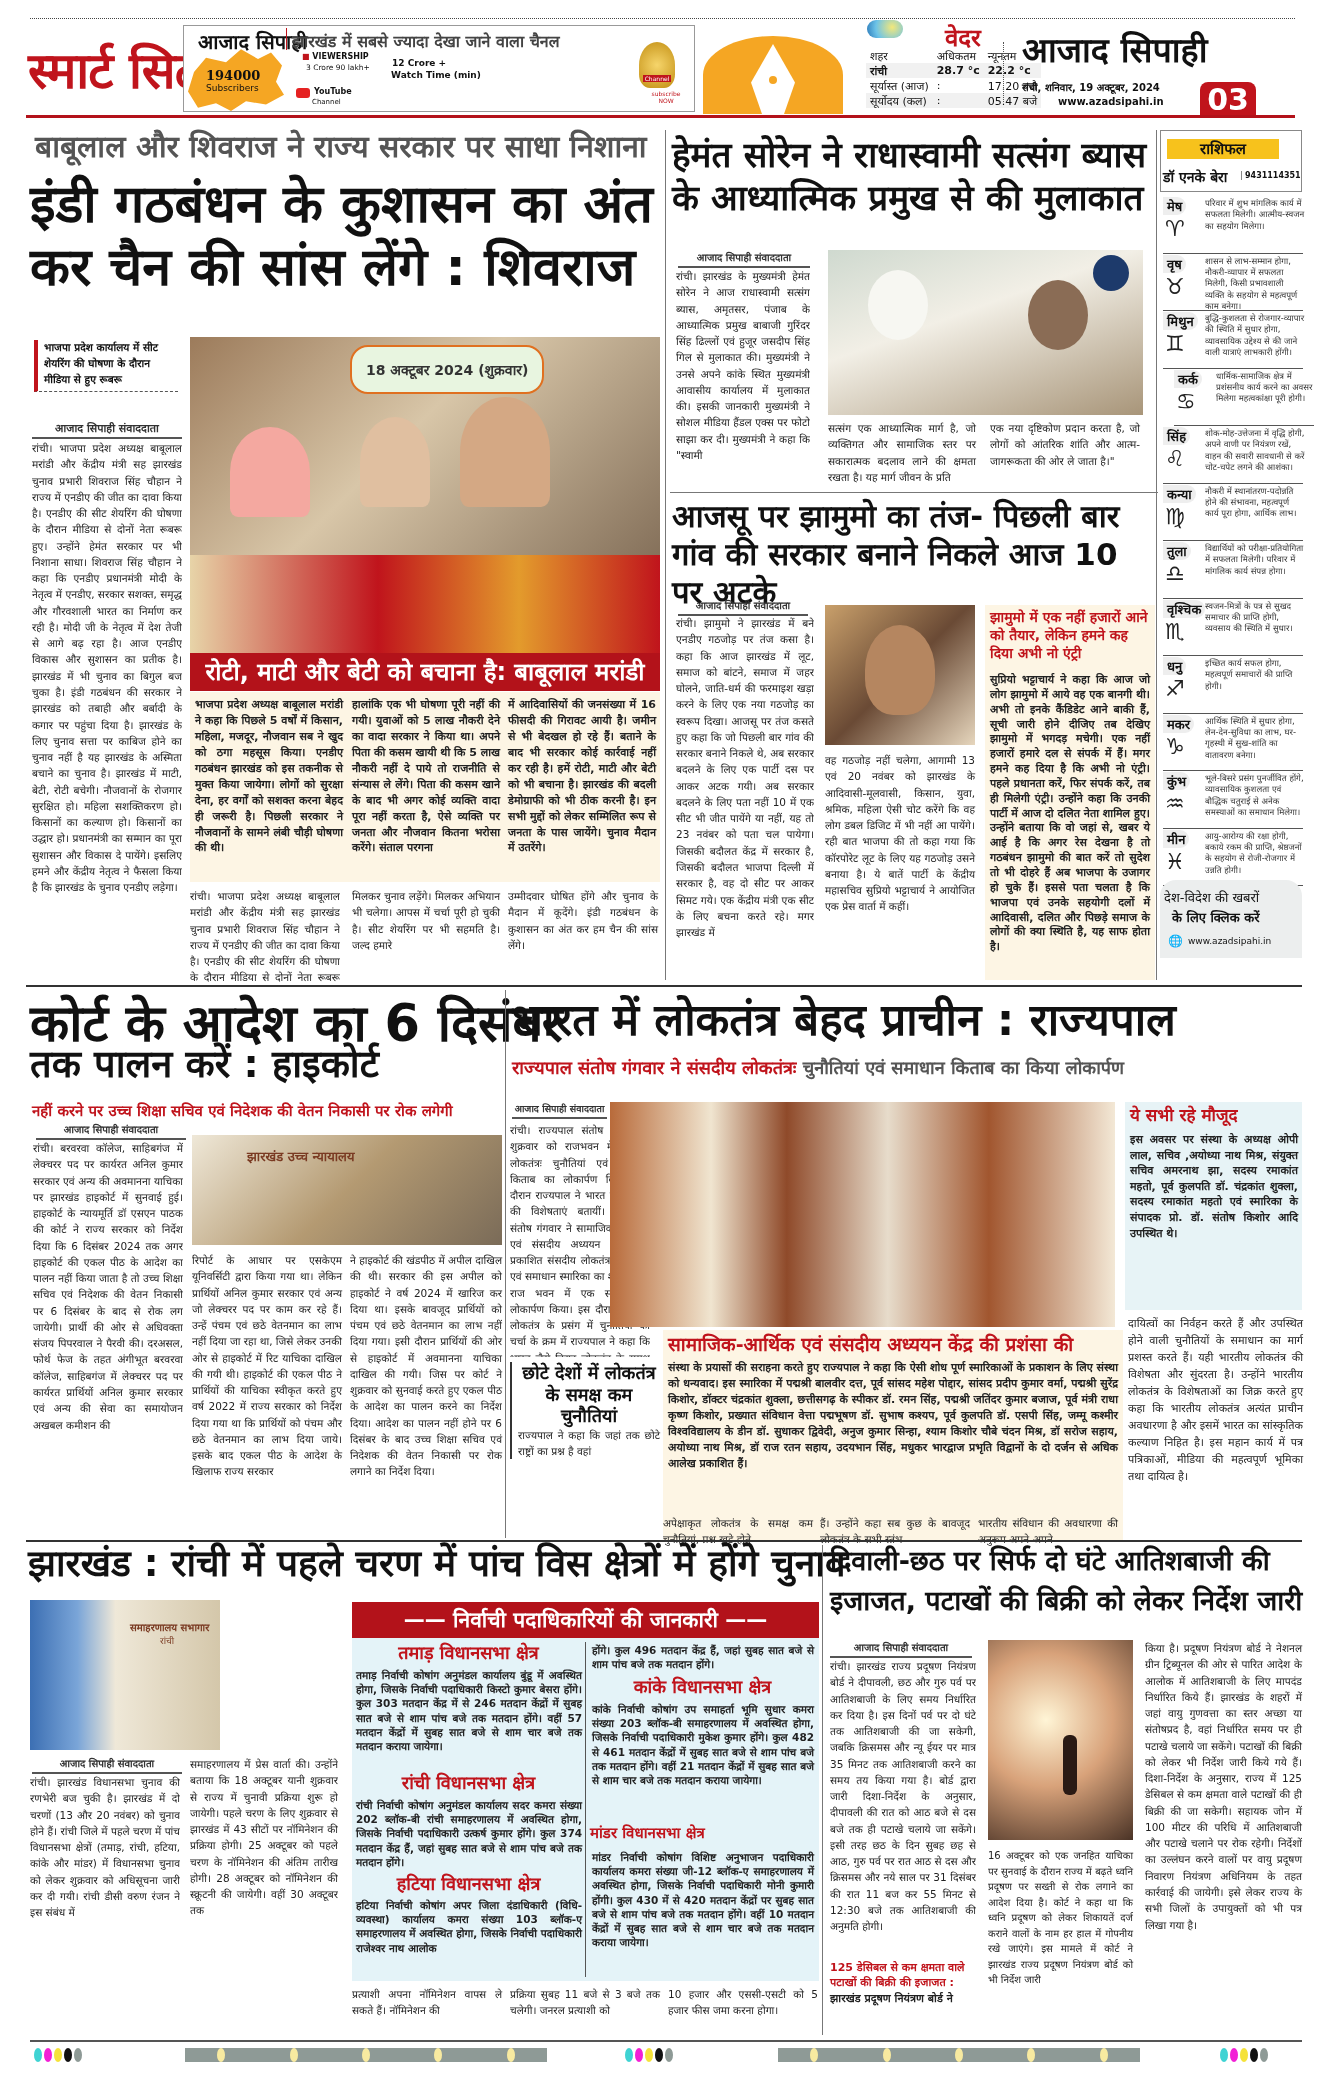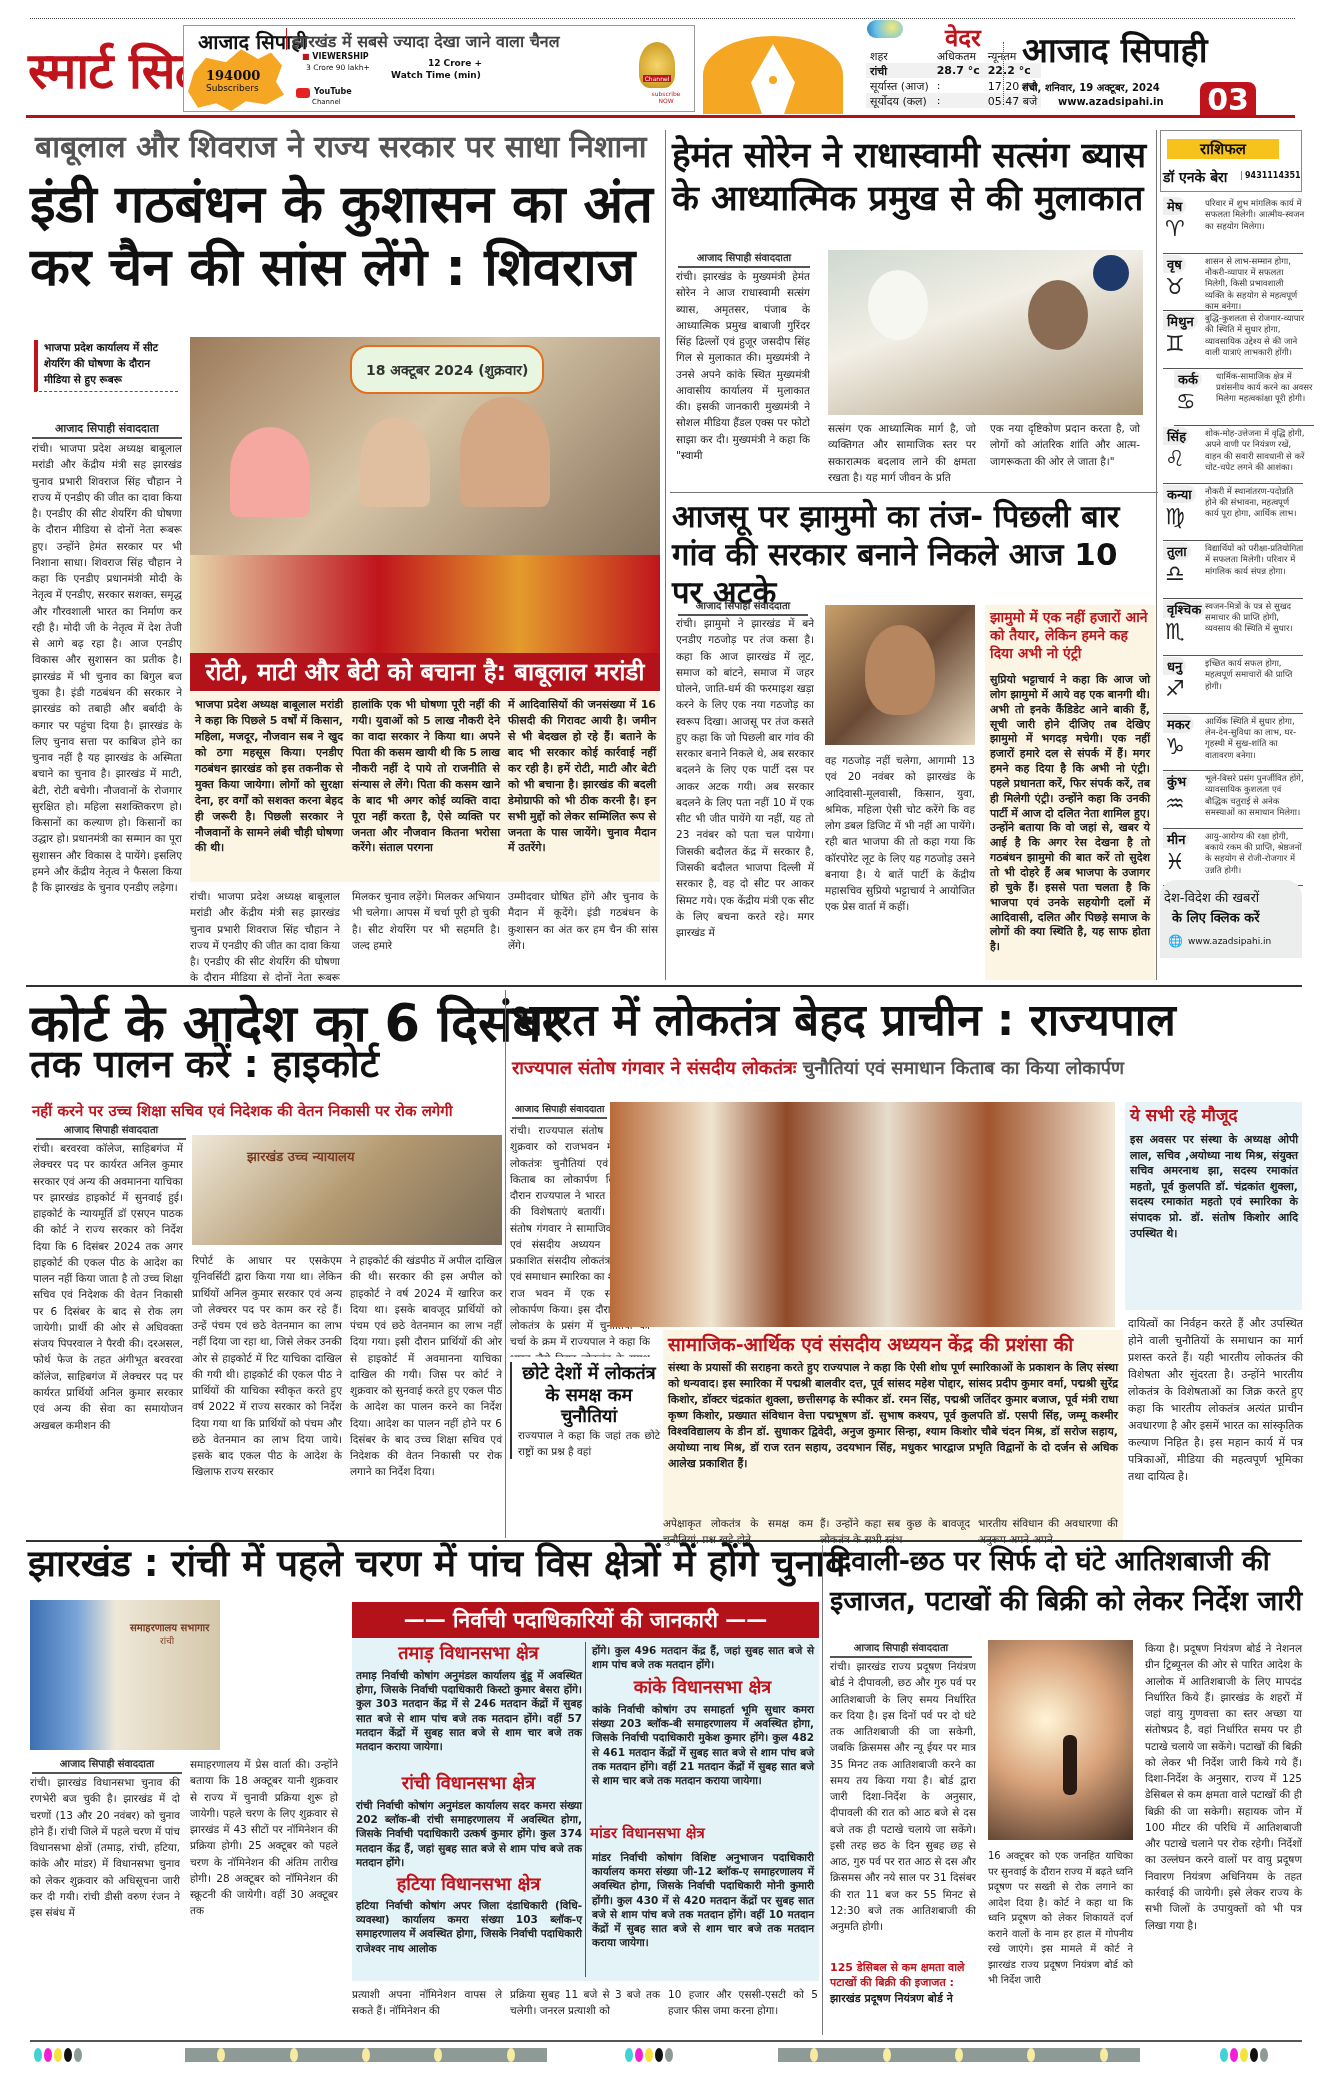--- a/index.html
+++ b/index.html
@@ -46,21 +46,21 @@
 
 <div class="abs promo" style="left:183px;top:25px;width:512px;height:87px">
   <div class="abs promo-title" style="left:14px;top:2px">आजाद सिपाही</div>
   <div class="abs" style="left:102px;top:2px;width:1px;height:22px;background:#c0141c"></div>
   <div class="abs" style="left:108px;top:4px;font-size:16px;font-weight:bold;color:#444">झारखंड में सबसे ज्यादा देखा जाने वाला चैनल</div>
   <div class="abs map" style="left:2px;top:20px;width:100px;height:65px"></div>
   <div class="abs" style="left:22px;top:42px;font-size:13px;font-weight:bold;font-family:'DejaVu Serif',serif">194000</div>
   <div class="abs" style="left:22px;top:57px;font-size:9px">Subscribers</div>
   <div class="abs" style="left:118px;top:26px;font-size:8px;font-weight:bold"><span style="color:#c0141c">■ </span><span>VIEWERSHIP</span></div>
   <div class="abs" style="left:122px;top:37px;font-size:7.5px">3 Crore 90 lakh+</div>
-  <div class="abs" style="left:208px;top:32px;font-size:9px;font-weight:bold;text-align:right;width:90px">12 Crore +</div>
+  <div class="abs" style="left:208px;top:32px;font-size:9px;font-weight:bold;text-align:left;width:90px">12 Crore +</div>
   <div class="abs" style="left:200px;top:44px;font-size:9px;font-weight:bold;text-align:center;width:104px">Watch Time (min)</div>
   <div class="abs" style="left:112px;top:62px;width:14px;height:10px;background:#e52222;border-radius:3px"></div>
   <div class="abs" style="left:130px;top:61px;font-size:8px;font-weight:bold">YouTube</div>
   <div class="abs" style="left:128px;top:72px;font-size:7px">Channel</div>
   <div class="abs" style="left:455px;top:16px;width:36px;height:46px;border-radius:50% 50% 30% 30%;background:radial-gradient(circle,#f6d56b,#c28e12);display:flex;align-items:flex-end;justify-content:center">
     <span style="font-size:6px;background:#c0141c;color:#fff;padding:0 2px;margin-bottom:6px">Channel</span>
   </div>
   <div class="abs" style="left:460px;top:64px;font-size:6px;color:#c0141c;width:44px;text-align:center">subscribe NOW</div>
 </div>
 

